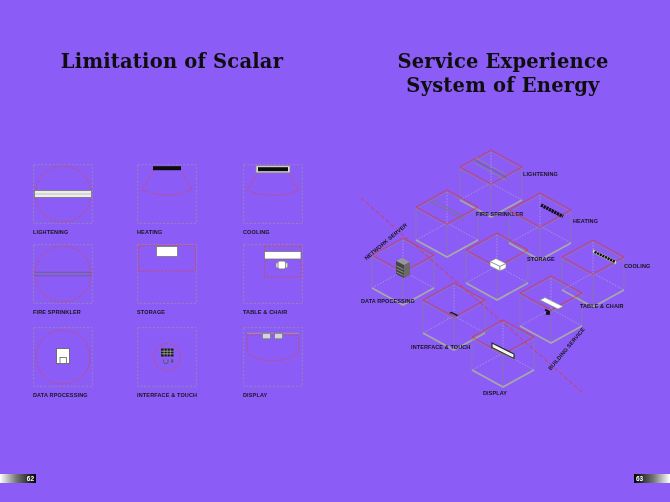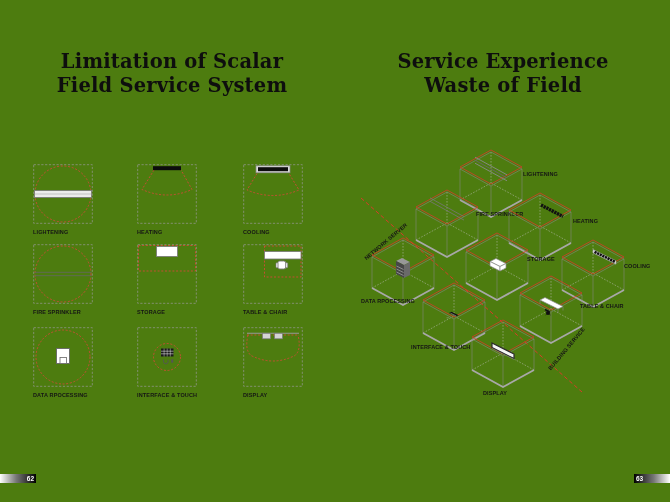--- a/index.html
+++ b/index.html
@@ -1,16 +1,16 @@
 <!DOCTYPE html>
 <html><head>
 <meta charset="utf-8">
 <style>
   html,body{margin:0;padding:0;background:#fff;}
-  #canvas{position:relative;width:670px;height:502px;background:#4d7c0f;overflow:hidden;
+  #canvas{position:relative;width:670px;height:502px;background:#8b5cf6;overflow:hidden;
           font-family:"Liberation Sans",sans-serif;color:#111;}
   .page-title{position:absolute;text-align:center;font-family:"DejaVu Serif",serif;
               font-weight:bold;font-size:19.5px;line-height:24px;color:#0e0e0e;letter-spacing:.2px;}
   .cell{position:absolute;width:60px;}
   .cell svg{display:block;}
   .cell-label{font-weight:bold;font-size:5.5px;letter-spacing:.15px;margin-top:5px;color:#151515;
               white-space:nowrap;}
   .cellbox{fill:none;stroke:#9a9a9a;stroke-width:.7;stroke-dasharray:2.2 1.6;}
   .reddash{fill:none;stroke:#e0453a;stroke-width:.8;stroke-dasharray:2 1.7;}
   
@@ -29,21 +29,20 @@
   .pagebar-right{left:634px;text-align:left;padding-left:2px;
                  background:linear-gradient(to left,#ffffff,#777 45%,#000);}
 </style>
 </head>
 <body>
 
 <div id="canvas">
 
   <div class="page-title" style="left:40px;top:50px;width:264px">
     <div>Limitation of Scalar</div>
-    <div>Field Service System</div>
   </div>
 
   <div class="cell" style="left:33px;top:164px">
     <svg width="60" height="60" viewBox="0 0 60 60">
       <rect class="cellbox" x="0.7" y="0.7" width="58.6" height="58.6"></rect>
       <circle class="reddash" cx="30" cy="30" r="28"></circle>
       <g>
         <rect x="1.5" y="26.5" width="57" height="7" fill="#ececec" stroke="#777" stroke-width="0.8"></rect>
         <line x1="1.5" y1="30" x2="58.5" y2="30" stroke="#aaa" stroke-width="0.6"></line>
       </g>
@@ -148,21 +147,21 @@
         <line x1="4" y1="6.3" x2="56" y2="6.3" stroke="#999" stroke-width="1.1"></line>
         <rect x="19.5" y="6.3" width="8" height="5.5" fill="#d4d4d4" stroke="#777" stroke-width="0.7"></rect>
         <rect x="31.5" y="6.3" width="8" height="5.5" fill="#d4d4d4" stroke="#777" stroke-width="0.7"></rect>
       </g>
     </svg>
     <div class="cell-label">DISPLAY</div>
   </div>
 
   <div class="page-title" style="left:380px;top:50px;width:246px">
     <div>Service Experience</div>
-    <div>Waste of Field</div>
+    <div>System of Energy</div>
   </div>
 
   <svg id="iso-svg" width="335" height="300" viewBox="0 0 335 300">
     <g id="cubes">
         <g>
           <line class="hid" x1="156" y1="7" x2="156" y2="38"></line>
           <polyline class="hid" points="125,55 156,38 187,55"></polyline>
           <polygon class="edge" points="156,7 187,24 156,41 125,24"></polygon>
           <line class="edge" x1="125" y1="24" x2="125" y2="55"></line>
           <line class="edge" x1="156" y1="41" x2="156" y2="72"></line>

